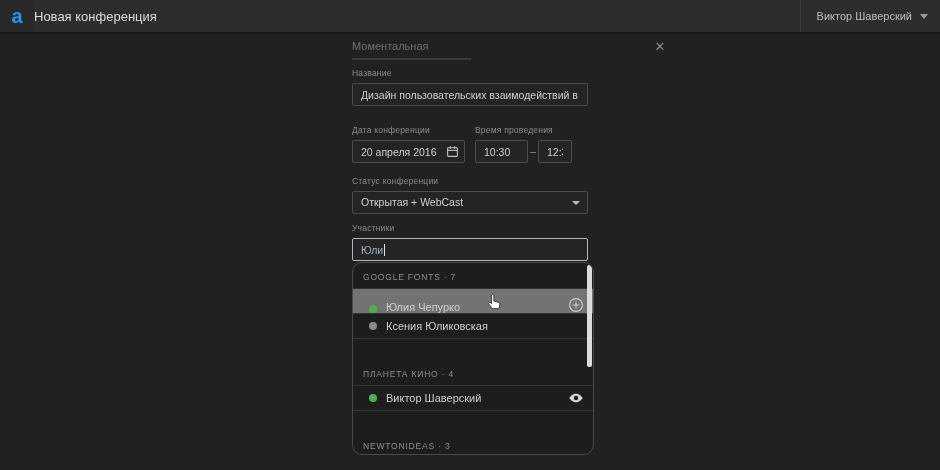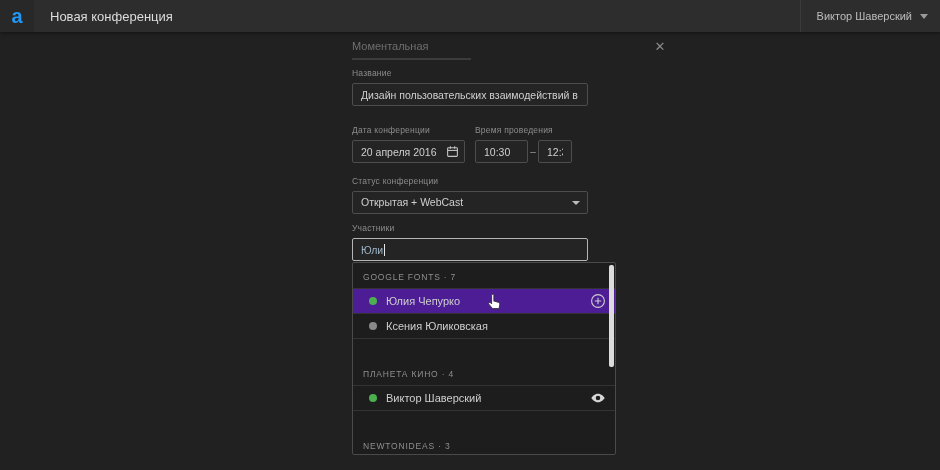--- a/index.html
+++ b/index.html
@@ -16,21 +16,21 @@
   .app-header {
     position:absolute; top:0; left:0; width:940px; height:32px;
     background:#2d2d2d; display:flex; align-items:center;
     box-shadow:0 1px 4px rgba(0,0,0,.5); z-index:5;
   }
   .logo-box {
     width:34px; height:32px; background:#282828;
     display:flex; align-items:center; justify-content:center;
   }
   .logo-letter { color:#2196f3; font-size:20px; font-weight:bold; line-height:1; }
-  .app-title { margin-left:16px; font-size:13px; color:#dcdcdc; }
+  .app-title { margin-left:0; font-size:13px; color:#dcdcdc; }
   .user-menu {
     margin-left:auto; height:32px; display:flex; align-items:center;
     padding:0 12px 0 16px; border-left:1px solid #3b3b3b; cursor:default;
   }
   .user-name { font-size:11px; color:#bdbdbd; }
   .user-caret {
     width:0; height:0; margin-left:8px;
     border-left:4px solid transparent; border-right:4px solid transparent;
     border-top:5px solid #9a9a9a;
   }
@@ -73,35 +73,35 @@
   }
   .tb-focus {
     border-color:#b5b5b5; background:#242424; cursor:text;
     display:flex; align-items:center;
   }
   .typed { color:#9db4c6; font-size:10.5px; }
   .caret-bar { width:1px; height:12px; background:#e6e6e6; margin-left:1px; }
 
   
   .dropdown {
-    position:absolute; left:352px; top:262px; width:264px; height:193px;
-    background:#1d1d1d; border:1px solid #4a4a4a; border-radius:2px;
+    position:absolute; left:352px; top:262px; width:242px; height:193px;
+    background:#1d1d1d; border:1px solid #4a4a4a; border-radius:10px;
     overflow:hidden;
   }
   .grp { margin-bottom:21px; }
   .grp-label {
     display:block; padding:9px 10px 6px;
     font-size:8.5px; color:#8f8f8f; letter-spacing:.8px;
     border-bottom:1px solid #333;
   }
   .item {
     height:25px; display:flex; align-items:center; padding:0 9px;
     border-bottom:1px solid #333; cursor:pointer;
   }
-  .item-hover { background:#4c1d95; }
+  .item-hover { background:#737373;align-items:flex-end; }
   .dot { width:8px; height:8px; border-radius:50%; margin:0 9px 0 7px; flex:none; }
   .item-name { font-size:11px; color:#cfcfcf; white-space:nowrap; }
   .item-action { margin-left:auto; width:16px; height:16px; display:flex; align-items:center; justify-content:center; }
 
   .scrollbar-track {
     position:absolute; top:1px; right:1px; width:6px; height:191px; background:transparent;
   }
   .scrollbar-thumb {
     position:absolute; top:1px; right:0; width:5px; height:102px;
     background:#dcdcdc; border-radius:2px;

